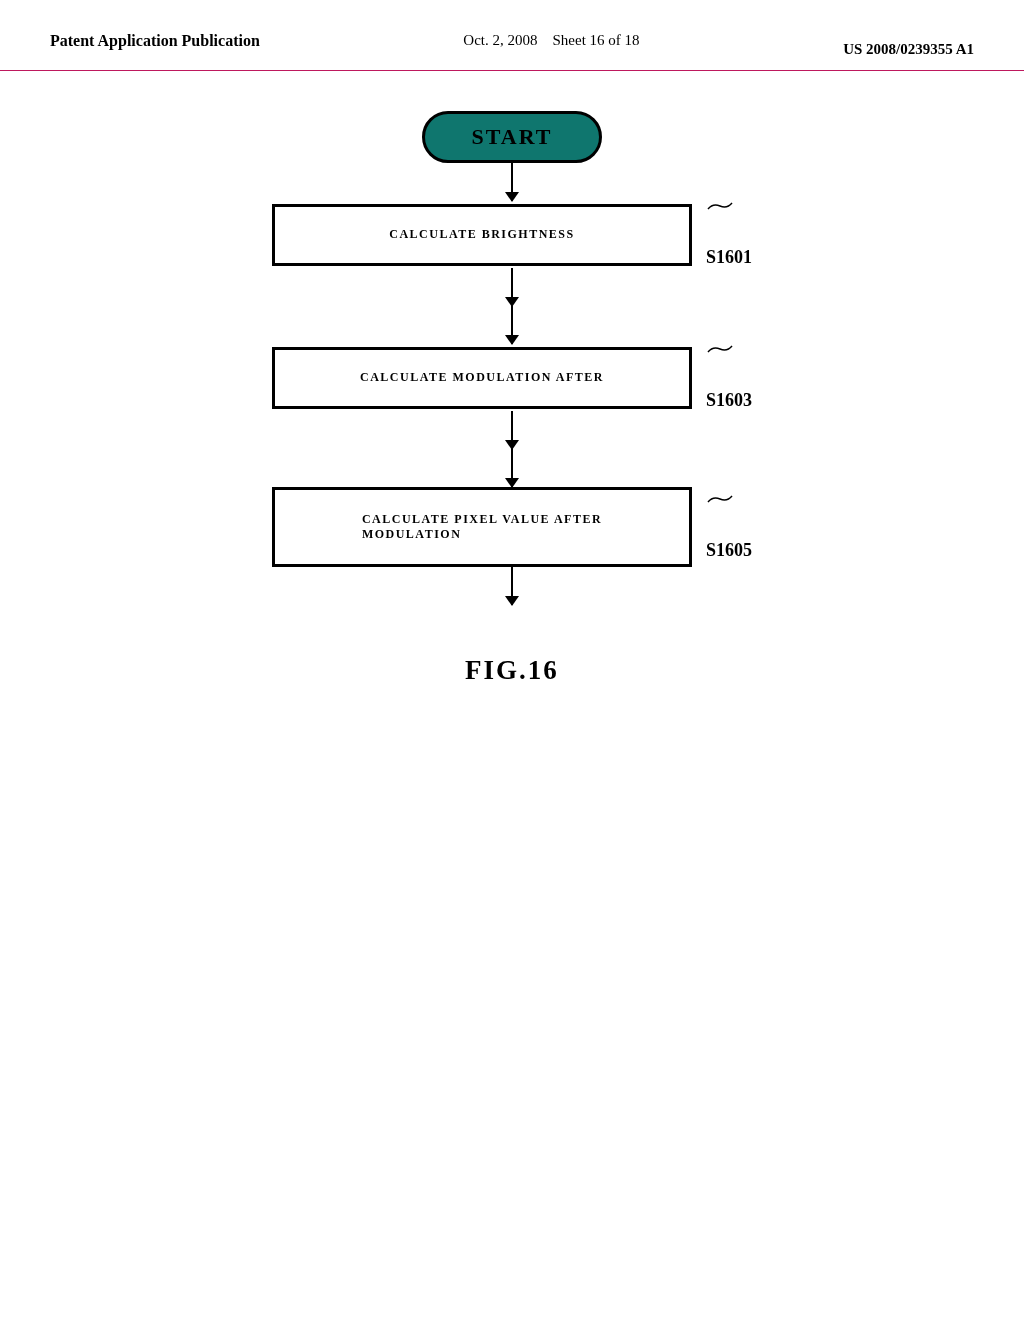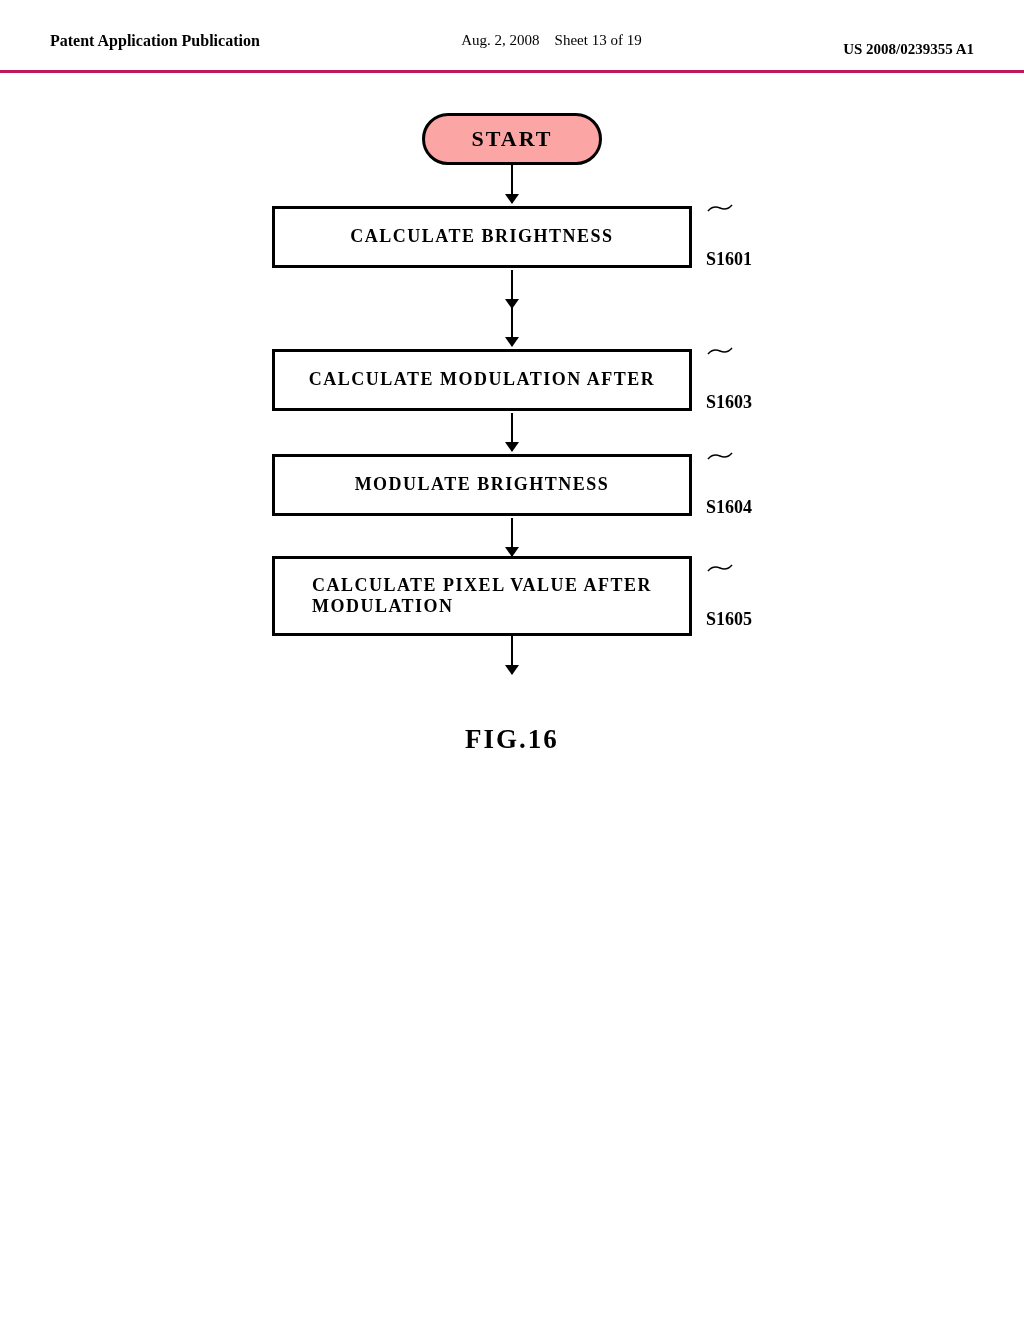--- a/index.html
+++ b/index.html
@@ -11,21 +11,21 @@
       overflow: hidden;
       position: relative;
     }
 
     
     .header {
       display: flex;
       align-items: flex-start;
       justify-content: space-between;
       padding: 30px 50px 10px 50px;
-      border-bottom: 3px solid #be185d;
+      border-bottom: 1px solid #be185d;
     }
     .header-left {
       font-size: 16px;
       font-weight: bold;
       line-height: 1.4;
     }
     .header-center {
       font-size: 15px;
       text-align: center;
       line-height: 1.4;
@@ -58,37 +58,37 @@
       width: 180px;
       height: 52px;
       border: 3px solid #000;
       border-radius: 26px;
       display: flex;
       align-items: center;
       justify-content: center;
       font-size: 22px;
       font-weight: bold;
       letter-spacing: 2px;
-      background: #fca5a5;
+      background: #0f766e;
     }
 
     
     .process-box-wrapper {
       display: flex;
       align-items: center;
       position: relative;
     }
     .process-box {
       width: 420px;
       min-height: 62px;
       border: 3px solid #000;
       display: flex;
       align-items: center;
       justify-content: center;
-      font-size: 18px;
+      font-size: 12px;
       font-weight: bold;
       letter-spacing: 1.5px;
       text-align: center;
       padding: 10px 0;
       background: #fff;
     }
 
     
     .arrow {
       width: 2px;
@@ -135,22 +135,22 @@
       position: relative;
       overflow: visible;
     }
   </style>
 </head>
 <body>
 
 <div class="header">
   <div class="header-left">Patent Application Publication</div>
   <div class="header-center">
-    <span>Aug. 2, 2008</span>&nbsp;&nbsp;&nbsp;
-    <span>Sheet 13 of 19</span>
+    <span>Oct. 2, 2008</span>&nbsp;&nbsp;&nbsp;
+    <span>Sheet 16 of 18</span>
   </div>
   <div class="header-right">US 2008/0239355 A1</div>
 </div>
 
 <div class="main-content">
 
   <div class="flowchart">
 
     <div class="pill">
       <span>START</span>
@@ -182,31 +182,20 @@
       <div class="step-label-text">
         <svg class="squiggle" viewBox="0 0 28 10" width="28" height="10">
           <path d="M2,8 Q7,2 14,5 Q21,8 26,2" stroke="#000" stroke-width="1.5" fill="none"></path>
         </svg>
         <span>S1603</span>
       </div>
     </div>
 
     <div class="arrow"></div>
 
-    <div class="process-box-wrapper">
-      <div class="process-box">
-        <span>MODULATE  BRIGHTNESS</span>
-      </div>
-      <div class="step-label-text">
-        <svg class="squiggle" viewBox="0 0 28 10" width="28" height="10">
-          <path d="M2,8 Q7,2 14,5 Q21,8 26,2" stroke="#000" stroke-width="1.5" fill="none"></path>
-        </svg>
-        <span>S1604</span>
-      </div>
-    </div>
 
     <div class="arrow"></div>
 
     <div class="process-box-wrapper">
       <div class="process-box" style="min-height:80px;">
         <span style="white-space:pre-line; text-align:left;">CALCULATE  PIXEL  VALUE  AFTER
 MODULATION</span>
       </div>
       <div class="step-label-text">
         <svg class="squiggle" viewBox="0 0 28 10" width="28" height="10">

